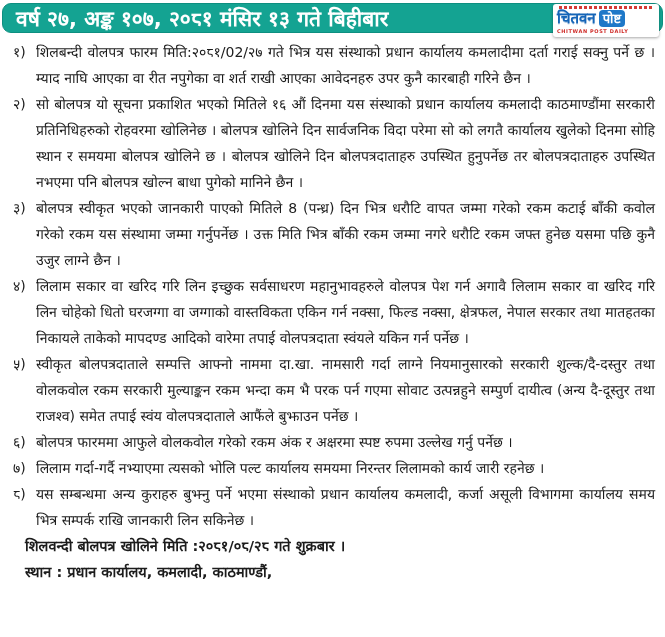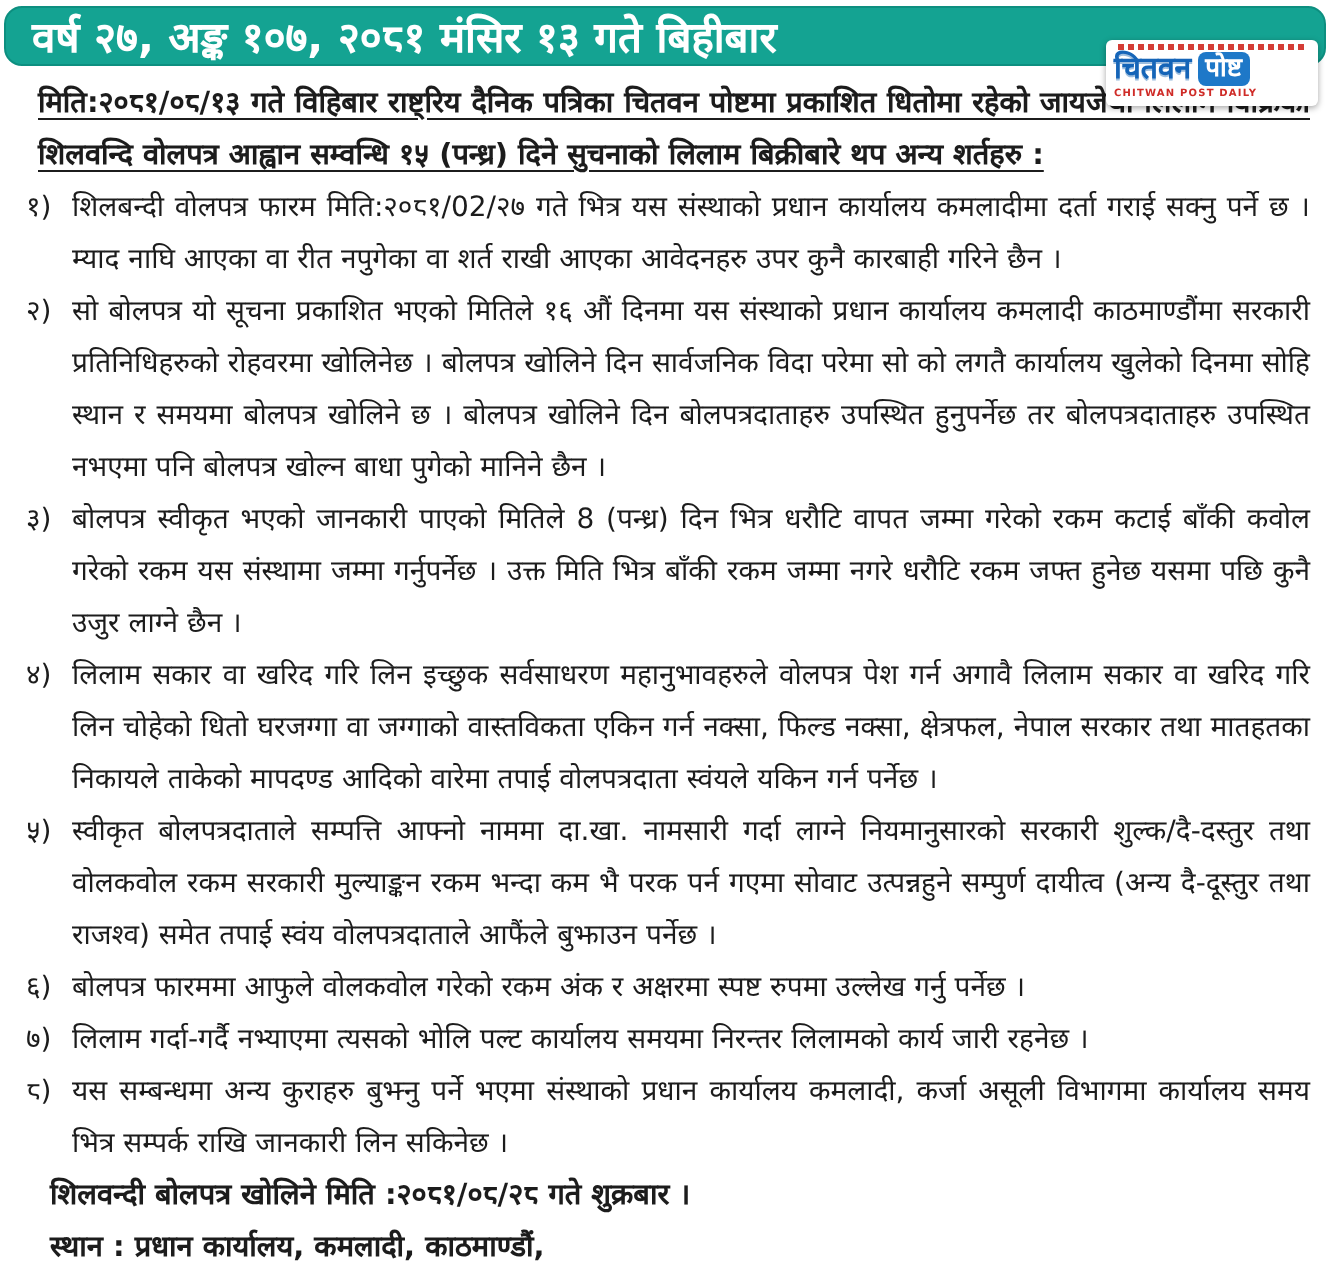--- a/index.html
+++ b/index.html
@@ -31,21 +31,21 @@
   .issue-line {
     color: #ffffff;
     font-weight: bold;
     font-size: 21px;
     padding-left: 13px;
     white-space: nowrap;
   }
   .logo-box {
     position: absolute;
     right: 3px;
-    top: 16px;
+    top: 0px;
     width: 106px;
     height: 33px;
     background: #ffffff;
     border-radius: 3px;
     box-shadow: 0 1px 3px rgba(0,0,0,.35);
     padding: 2px 4px 1px 4px;
     box-sizing: border-box;
   }
   .logo-topline {
     height: 3px;
@@ -123,21 +123,20 @@
       <div class="logo-main">
         <span class="logo-nep-1">चितवन</span>
         <span class="logo-nep-2">पोष्ट</span>
       </div>
       <div class="logo-sub">CHITWAN POST DAILY</div>
     </div>
   </div>
 
   <div class="content">
 
-    <p class="intro">मिति:२०८१/०८/१३ गते विहिबार राष्ट्रिय दैनिक पत्रिका चितवन पोष्टमा प्रकाशित धितोमा रहेको जायजेथा लिलाम विक्रिको शिलवन्दि वोलपत्र आह्वान सम्वन्धि १५ (पन्ध्र) दिने सुचनाको लिलाम बिक्रीबारे थप अन्य शर्तहरु :</p>
 
     <div class="term-item">
       <span class="term-num">१)</span>
       <span class="term-text">शिलबन्दी वोलपत्र फारम मिति:२०८१/02/२७ गते भित्र यस संस्थाको प्रधान कार्यालय कमलादीमा दर्ता गराई सक्नु पर्ने छ । म्याद नाघि आएका वा रीत नपुगेका वा शर्त राखी आएका आवेदनहरु उपर कुनै कारबाही गरिने छैन ।</span>
     </div>
     <div class="term-item">
       <span class="term-num">२)</span>
       <span class="term-text">सो बोलपत्र यो सूचना प्रकाशित भएको मितिले १६ औं दिनमा यस संस्थाको प्रधान कार्यालय कमलादी काठमाण्डौंमा सरकारी प्रतिनिधिहरुको रोहवरमा खोलिनेछ । बोलपत्र खोलिने दिन सार्वजनिक विदा परेमा सो को लगतै कार्यालय खुलेको दिनमा सोहि स्थान र समयमा बोलपत्र खोलिने छ । बोलपत्र खोलिने दिन बोलपत्रदाताहरु उपस्थित हुनुपर्नेछ तर बोलपत्रदाताहरु उपस्थित नभएमा पनि बोलपत्र खोल्न बाधा पुगेको मानिने छैन ।</span>
     </div>
     <div class="term-item">

